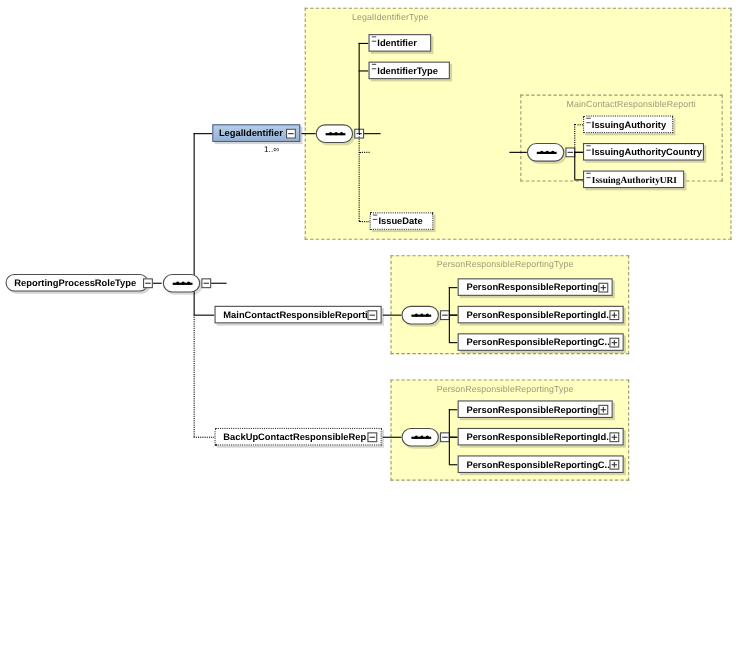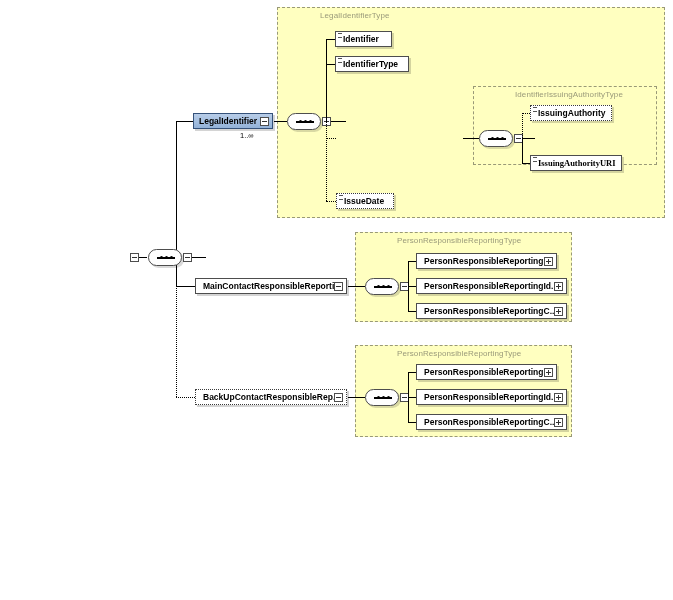--- a/index.html
+++ b/index.html
@@ -135,37 +135,40 @@
 <body>
 
 <div id="canvas">
 
   <div class="type-panel" style="left:277px;top:7px;width:388px;height:211px;"></div>
   <div class="type-panel inner" style="left:473px;top:86px;width:184px;height:79px;"></div>
   <div class="type-panel" style="left:355px;top:232px;width:217px;height:90px;"></div>
   <div class="type-panel" style="left:355px;top:345px;width:217px;height:92px;"></div>
 
   <div class="type-label" style="left:283px;top:11px;">LegalIdentifierType</div>
-  <div class="type-label" style="left:478px;top:90px;">IdentifierIssuingAuthorityType</div>
+  <div class="type-label" style="left:478px;top:90px;">MainContactResponsibleReporti</div>
   <div class="type-label" style="left:360px;top:236px;">PersonResponsibleReportingType</div>
   <div class="type-label" style="left:360px;top:349px;">PersonResponsibleReportingType</div>
 
   <div class="ln lnh" style="left:137px;top:257px;width:10px;"></div>
 
   <div class="ln lnh" style="left:190px;top:257px;width:16px;"></div>
 
   <div class="ln lnv" style="left:176px;top:121px;height:165px;"></div>
 
   <div class="ln lnh" style="left:176px;top:121px;width:17px;"></div>
 
   <div class="ln lnh" style="left:176px;top:286px;width:19px;"></div>
 
   <div class="dln dlnv" style="left:176px;top:286px;height:111px;"></div>
   <div class="dln dlnh" style="left:176px;top:397px;width:19px;"></div>
 
+  <div class="roottype" style="left:5px;top:249px;width:130px;">
+    <span class="nlabel">ReportingProcessRoleType</span>
+  </div>
   <div class="toggle" style="left:130px;top:253px;"></div>
 
   <div class="seq" style="left:148px;top:249px;">
     <div class="seqbody">
       <div class="dot" style="left:11px;"></div>
       <div class="dot" style="left:16px;"></div>
       <div class="dot" style="left:21px;"></div>
     </div>
     <div class="toggle seqtog"></div>
   </div>
@@ -227,20 +230,24 @@
   <div class="ln lnh" style="left:522px;top:138px;width:8px;"></div>
   <div class="ln lnh" style="left:522px;top:163px;width:8px;"></div>
   <div class="dln dlnv" style="left:522px;top:113px;height:25px;"></div>
   <div class="dln dlnh" style="left:522px;top:113px;width:8px;"></div>
 
   <div class="node dotted" style="left:530px;top:105px;width:82px;">
     <span class="attrtick"></span>
     <span class="nlabel">IssuingAuthority</span>
   </div>
 
+  <div class="node" style="left:530px;top:130px;width:110px;">
+    <span class="attrtick"></span>
+    <span class="nlabel">IssuingAuthorityCountry</span>
+  </div>
 
   <div class="node" style="left:530px;top:155px;width:92px;font-family:Liberation Serif, serif;">
     <span class="attrtick"></span>
     <span class="nlabel">IssuingAuthorityURI</span>
   </div>
 
   <div class="node" style="left:195px;top:278px;width:152px;">
     <span class="nlabel">MainContactResponsibleReporti...</span>
     <span class="toggle on-node"></span>
   </div>

